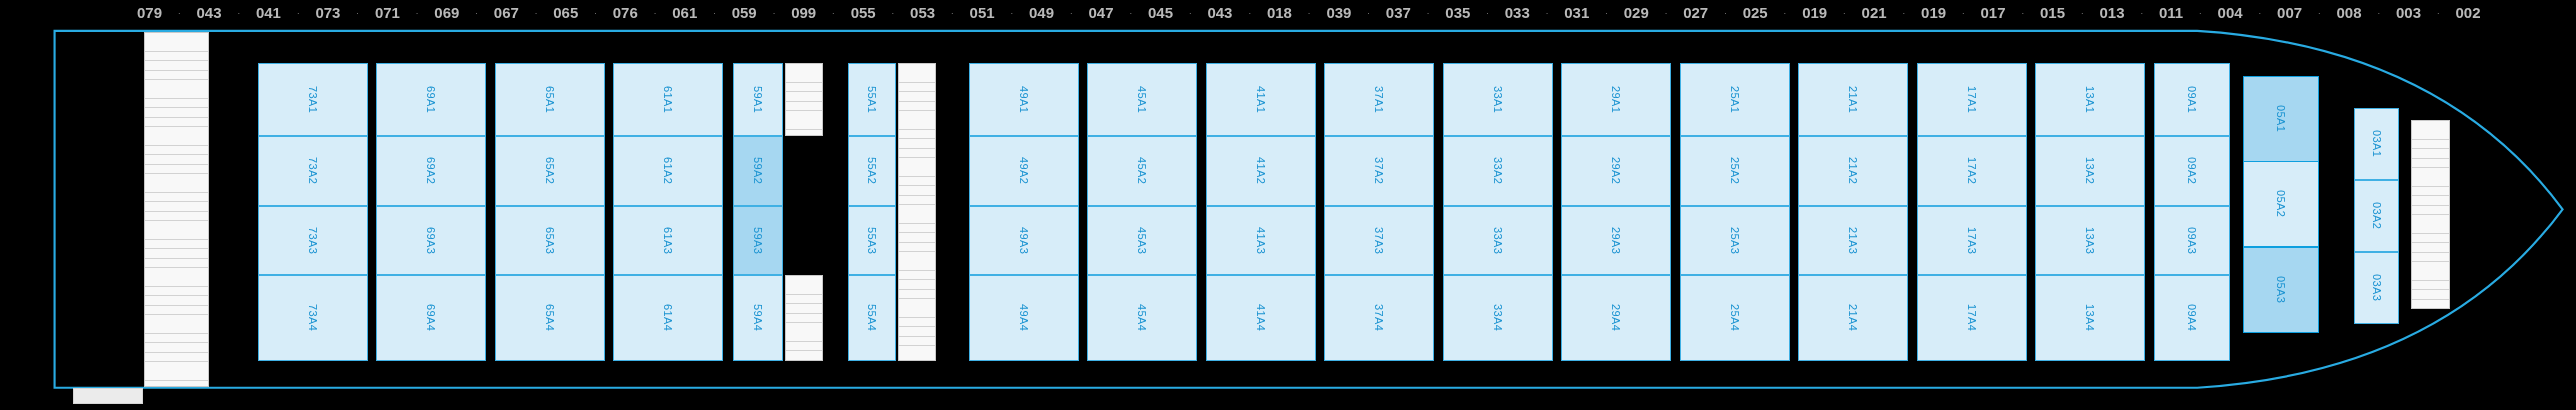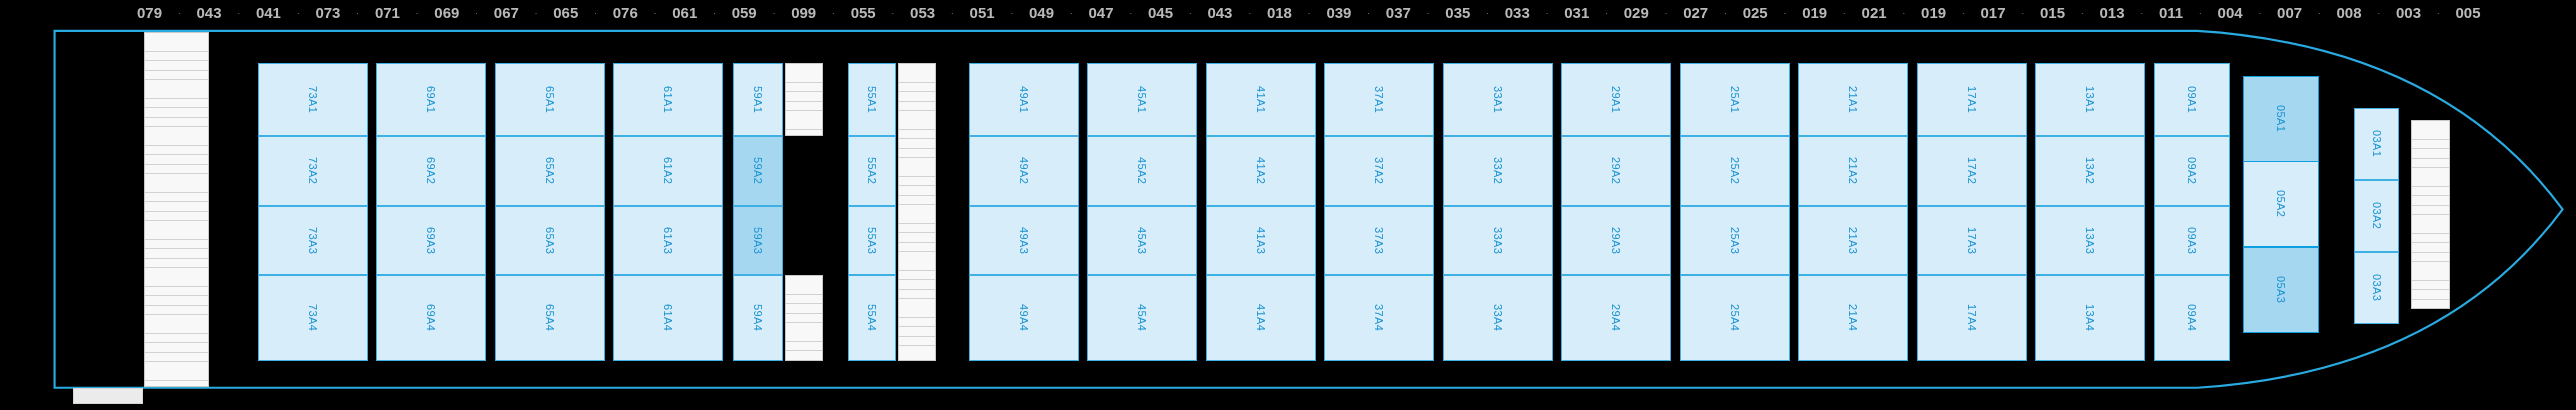--- a/index.html
+++ b/index.html
@@ -118,21 +118,21 @@
       <span class="ruler-label">011</span>
       <span class="ruler-tick">·</span>
       <span class="ruler-label">004</span>
       <span class="ruler-tick">·</span>
       <span class="ruler-label">007</span>
       <span class="ruler-tick">·</span>
       <span class="ruler-label">008</span>
       <span class="ruler-tick">·</span>
       <span class="ruler-label">003</span>
       <span class="ruler-tick">·</span>
-      <span class="ruler-label">005</span>
+      <span class="ruler-label">002</span>
     </div>
 
 <div class="hatch" style="left: 144px; top: 32px; width: 65px; height: 355px;"></div>
     <div class="hatch" style="left: 785px; top: 63px; width: 38px; height: 73px;"></div>
     <div class="hatch" style="left: 785px; top: 275px; width: 38px; height: 86px;"></div>
     <div class="hatch" style="left: 898px; top: 63px; width: 38px; height: 298px;"></div>
     <div class="hatch" style="left: 2411px; top: 120px; width: 39px; height: 189px;"></div>
     <div class="platform" style="left: 73px; top: 388px; width: 70px; height: 16.3px;"></div>
     <div class="bay" style="left: 258px; width: 110px;">
       <div class="cell" style="top: 63px; height: 73px;">

